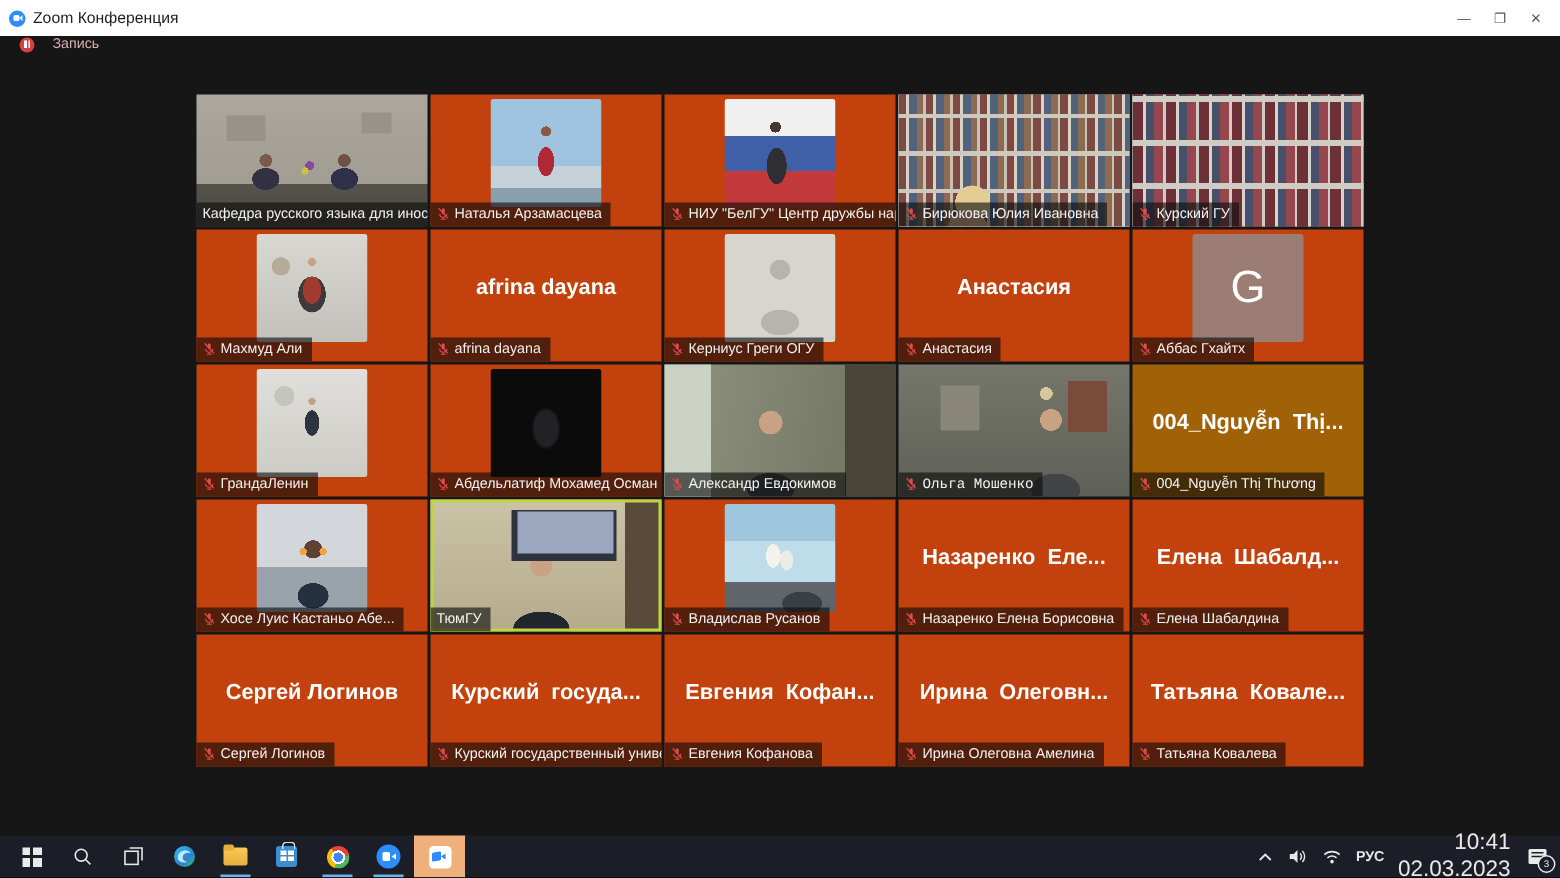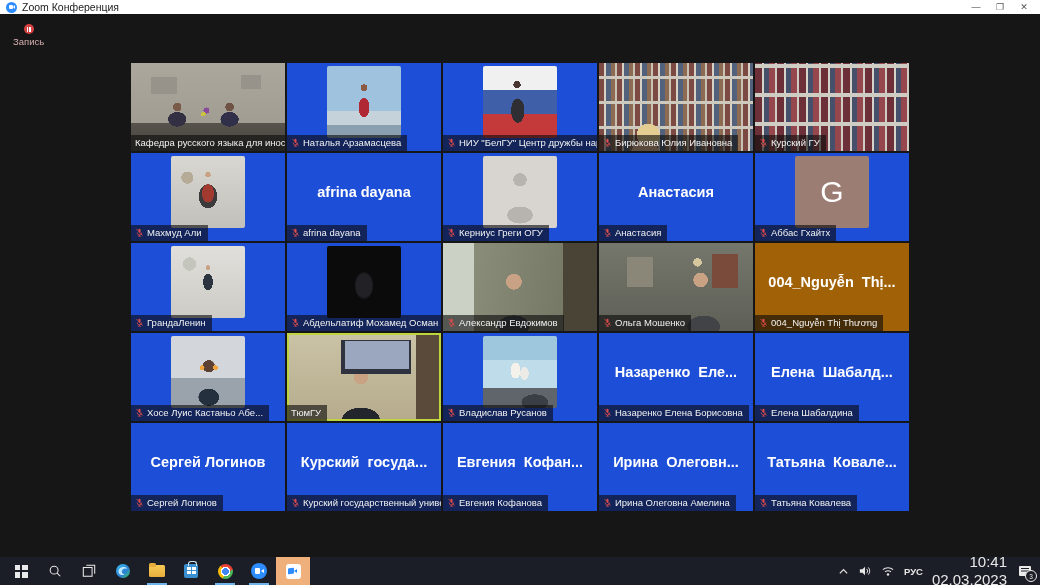--- a/index.html
+++ b/index.html
@@ -1,39 +1,39 @@
 <!DOCTYPE html>
 <html><head>
 <meta charset="utf-8">
 <style>
   html,body{margin:0;padding:0;background:#000;}
   .screen{position:relative;width:1040px;height:585px;overflow:hidden;
     background:#161616;font-family:"Liberation Sans",sans-serif;-webkit-font-smoothing:antialiased;}
 
   
-  .titlebar{position:absolute;top:0;left:0;right:0;height:14px;background:#ffffff;
+  .titlebar{position:absolute;top:0;left:0;right:0;height:24px;background:#ffffff;
     display:flex;align-items:center;padding:0 4px;box-sizing:border-box;z-index:30;}
   .zoom-app-icon{width:11px;height:11px;border-radius:50%;background:#2d8cff;margin:0 5px 0 2px;position:relative;flex:none;}
   .zoom-app-icon::before{content:"";position:absolute;left:2.5px;top:3.5px;width:4px;height:4px;background:#fff;border-radius:1px;}
   .zoom-app-icon::after{content:"";position:absolute;left:7px;top:3.5px;border-top:2px solid transparent;border-bottom:2px solid transparent;border-right:2.5px solid #fff;}
   .titlebar .title{font-size:10.5px;color:#222;}
   .win-controls{margin-left:auto;display:flex;}
   .win-controls span{width:24px;text-align:center;font-size:9px;color:#555;cursor:default;line-height:18px;}
 
   
-  .record{position:absolute;left:13px;top:24px;display:flex;align-items:center;gap:2px;z-index:20;flex-direction:column;}
+  .record{position:absolute;left:13px;top:24px;display:flex;align-items:center;gap:12px;z-index:20;}
   .rec-dot{width:10px;height:10px;border-radius:50%;background:#d64040;position:relative;}
   .rec-dot::before{content:"";position:absolute;left:3px;top:2.5px;width:1.5px;height:5px;background:#fff;}
   .rec-dot::after{content:"";position:absolute;left:5.6px;top:2.5px;width:1.5px;height:5px;background:#fff;}
   .record .rec-label{font-size:9.5px;color:#d8b0b0;}
 
   
   .grid{position:absolute;left:131px;top:63px;width:778px;display:grid;
     grid-template-columns:repeat(5,1fr);grid-auto-rows:88px;gap:2px;z-index:10;}
-  .tile{position:relative;background:#1d4ed8;overflow:hidden;}
+  .tile{position:relative;background:#c2410c;overflow:hidden;}
   .tile.active{outline:2px solid #bfd53f;outline-offset:-2px;}
   .center-name{position:absolute;inset:0 0 10px 0;display:flex;align-items:center;justify-content:center;
     color:#fff;font-weight:bold;font-size:14.5px;white-space:pre;}
   .photo{width:74px;height:72px;border-radius:2px;position:absolute;left:50%;top:44%;transform:translate(-50%,-50%);}
   .photo.letter{display:flex;align-items:center;justify-content:center;font-size:30px;color:#fff;background:#9b7d73;}
   .label{position:absolute;left:0;bottom:0;max-width:96%;display:flex;align-items:center;gap:3px;
     background:rgba(12,12,12,.62);padding:2px 6px 3px 4px;font-size:9.5px;color:#f2f2f2;
     white-space:nowrap;overflow:hidden;z-index:5;}
   .mic{flex:none;}
 
@@ -89,21 +89,21 @@
     radial-gradient(ellipse 26px 17px at 46% 94%, #3c3f44 60%, transparent 61%),
     linear-gradient(90deg,#ccd1c5 0 20%, transparent 20%),
     linear-gradient(90deg, transparent 0 78%, #4a4436 78%),
     linear-gradient(100deg,#90937f,#6e715d);}
   .t13{background:
     radial-gradient(circle 7px at 64% 22%, #d6c79e 60%, transparent 61%),
     radial-gradient(circle 12px at 66% 42%, #c9a183 60%, transparent 61%),
     radial-gradient(ellipse 27px 18px at 68% 95%, #414347 60%, transparent 61%),
     linear-gradient(#8a8678,#8a8678) 22% 24%/26px 30px no-repeat,
     linear-gradient(#7a4a3a,#7a4a3a) 88% 20%/26px 34px no-repeat,
-    linear-gradient(#75776c,#5e6057);}
+    linear-gradient(#75776c,#5e6057); font-family: Liberation Mono, monospace;}
   .t14{background:#a16207;}
   .t15 .photo{background:
     radial-gradient(circle 4px at 42% 44%, #f0a53c 60%, transparent 61%),
     radial-gradient(circle 4px at 60% 44%, #f0a53c 60%, transparent 61%),
     radial-gradient(circle 10px at 51% 42%, #5d4233 60%, transparent 61%),
     radial-gradient(ellipse 17px 14px at 51% 85%, #24303e 60%, transparent 61%),
     linear-gradient(#d3d6da 0 58%,#9aa2ac 58%);}
   .t16{background:
     linear-gradient(#9aa7bf,#9aa7bf) 64% 14%/64px 28px no-repeat,
     linear-gradient(#2f3340,#2f3340) 64% 13%/70px 34px no-repeat,

